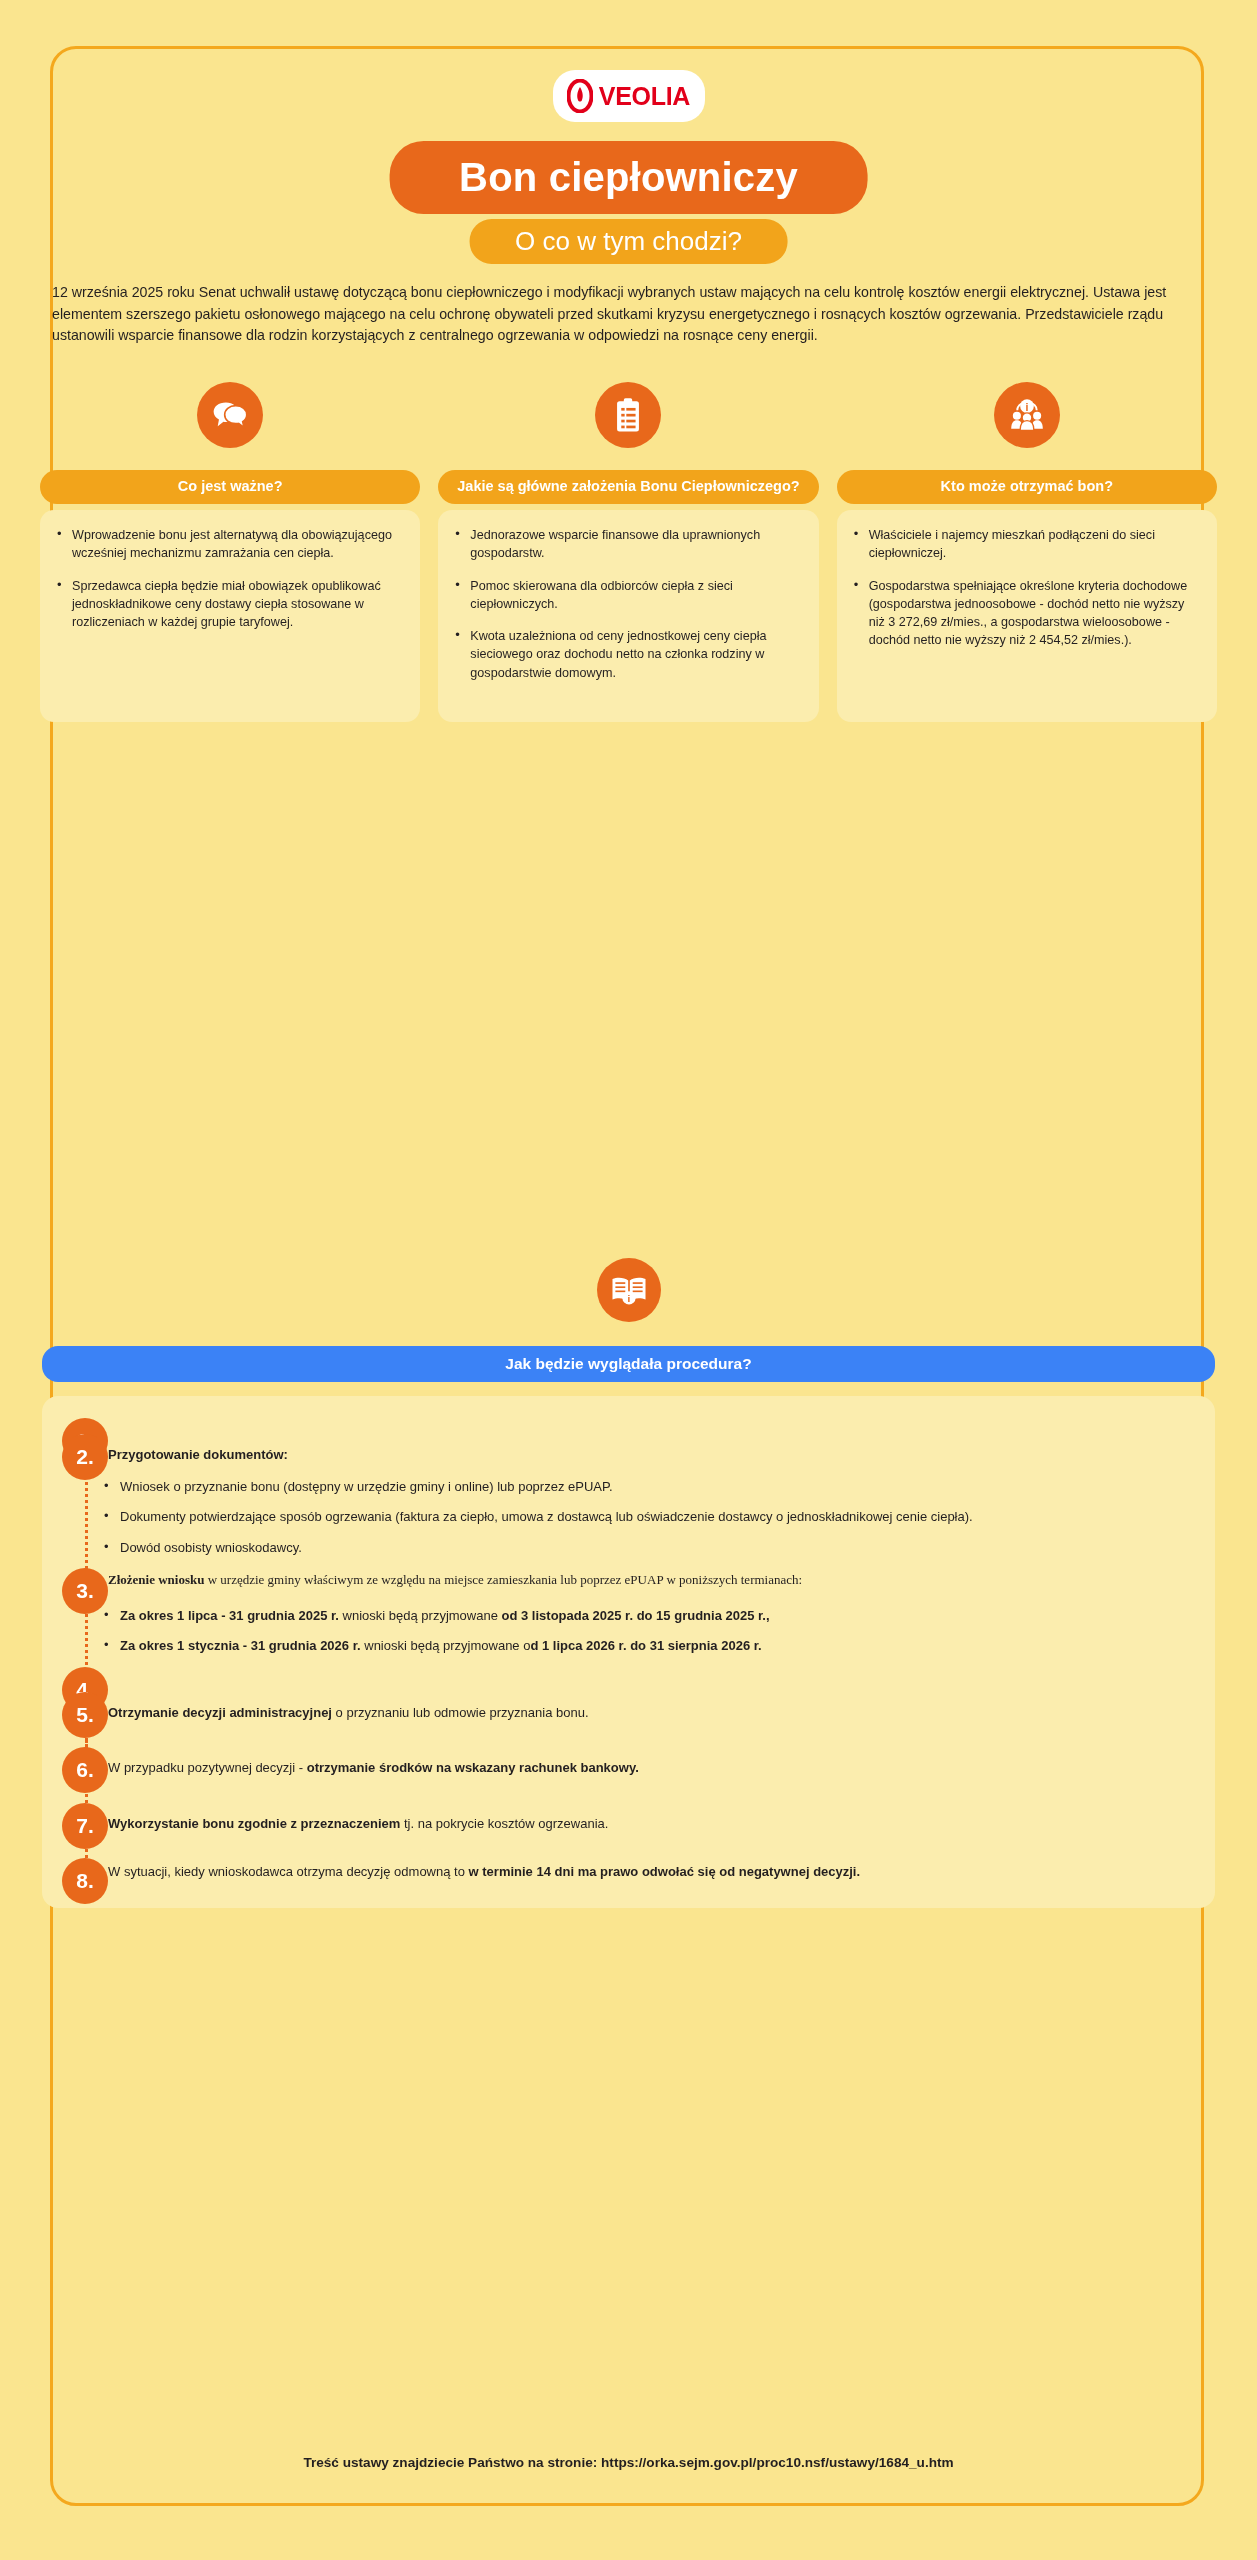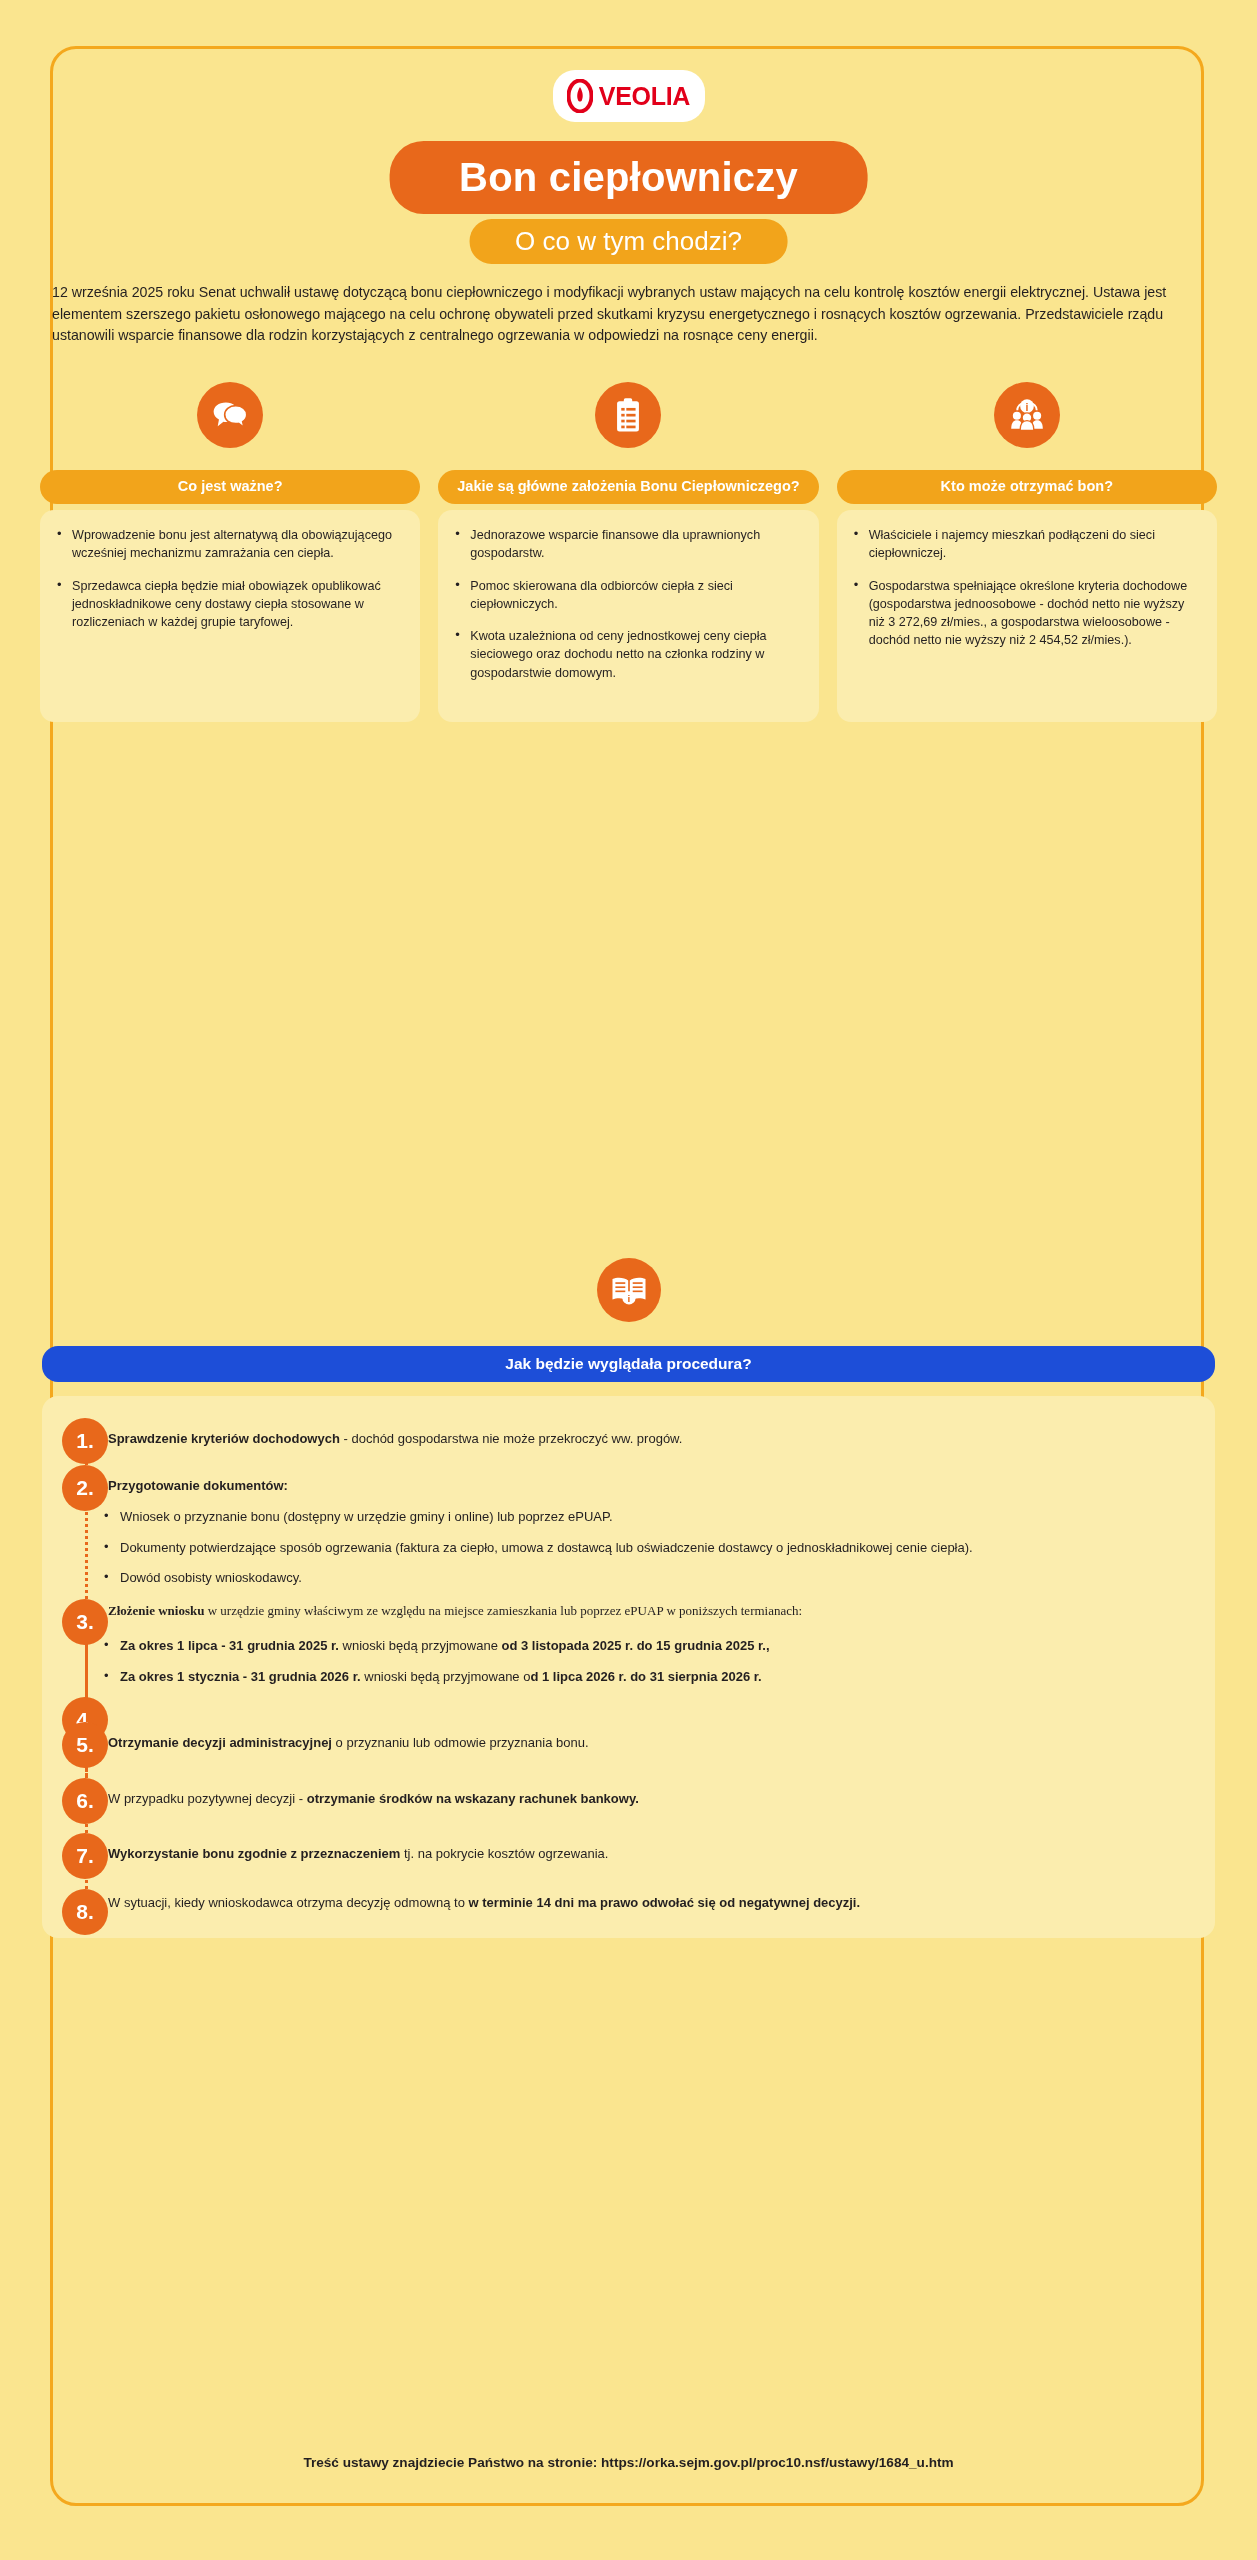--- a/index.html
+++ b/index.html
@@ -104,21 +104,21 @@
   
   .proc-icon{
     position:absolute;left:50%;transform:translateX(-50%);
     top:1258px;
     width:64px;height:64px;border-radius:50%;
     background:#e8681b;
     display:flex;align-items:center;justify-content:center;
   }
   .proc-head{
     position:absolute;left:42px;right:42px;top:1346px;
-    background:#1d4ed8;border-radius:16px;
+    background:#3b82f6;border-radius:16px;
     color:#fff;font-size:15.5px;font-weight:bold;text-align:center;
     padding:9px 10px;box-sizing:border-box;
   }
   .proc-panel{
     position:absolute;left:42px;right:42px;top:1396px;
     background:#fbedae;
     border-radius:16px;
     padding:22px 0 26px 0;
     box-sizing:border-box;
   }
@@ -270,23 +270,20 @@
 </div>
 
 <div class="proc-head">Jak będzie wyglądała procedura?</div>
 
 <div class="proc-panel">
   <div class="steps">
 
     <div class="step" style="margin-bottom:16px;">
       <div class="connector" style="top:23px;bottom:-16px;"></div>
       <div class="badge">1.</div>
-      <div class="step-text">
-        <b>Sprawdzenie kryteriów dochodowych</b><span> - dochód gospodarstwa nie może przekroczyć ww. progów.</span>
-      </div>
     </div>
 
     <div class="step">
       <div class="connector" style="top:23px;bottom:-230px;"></div>
       <div class="badge">2.</div>
       <div class="step-text">
         <b>Przygotowanie dokumentów:</b>
       </div>
     </div>
     <ul class="sub-list">

